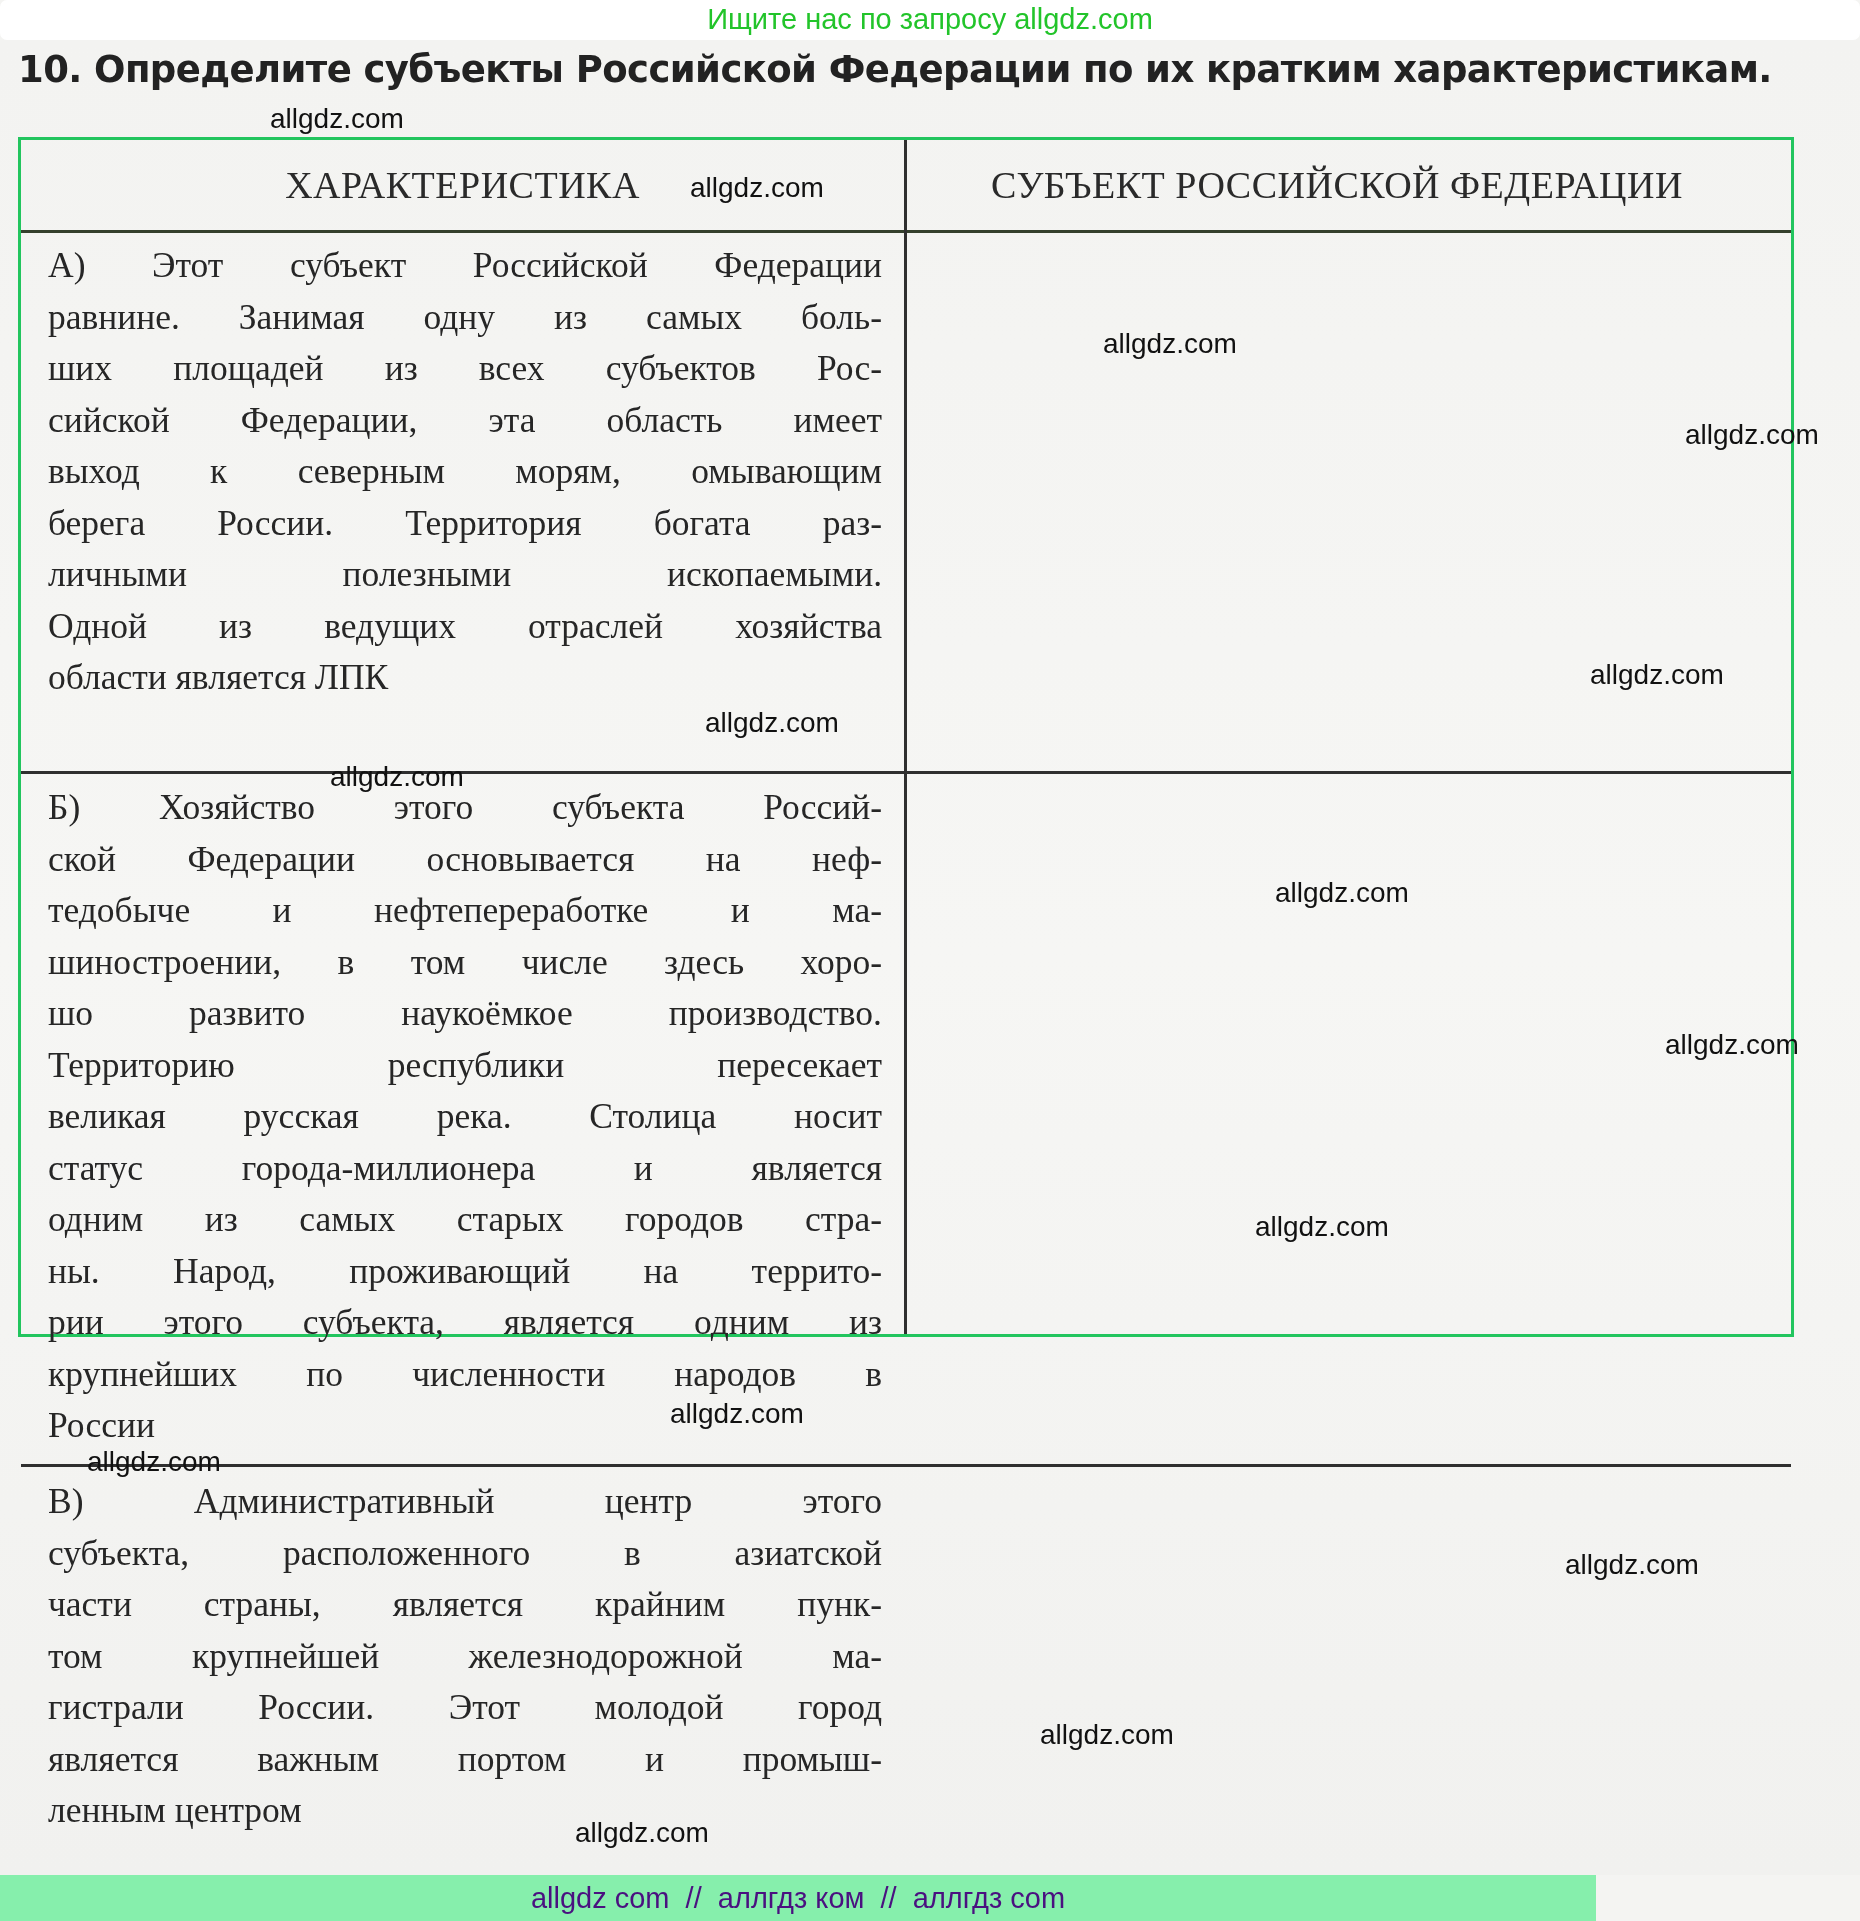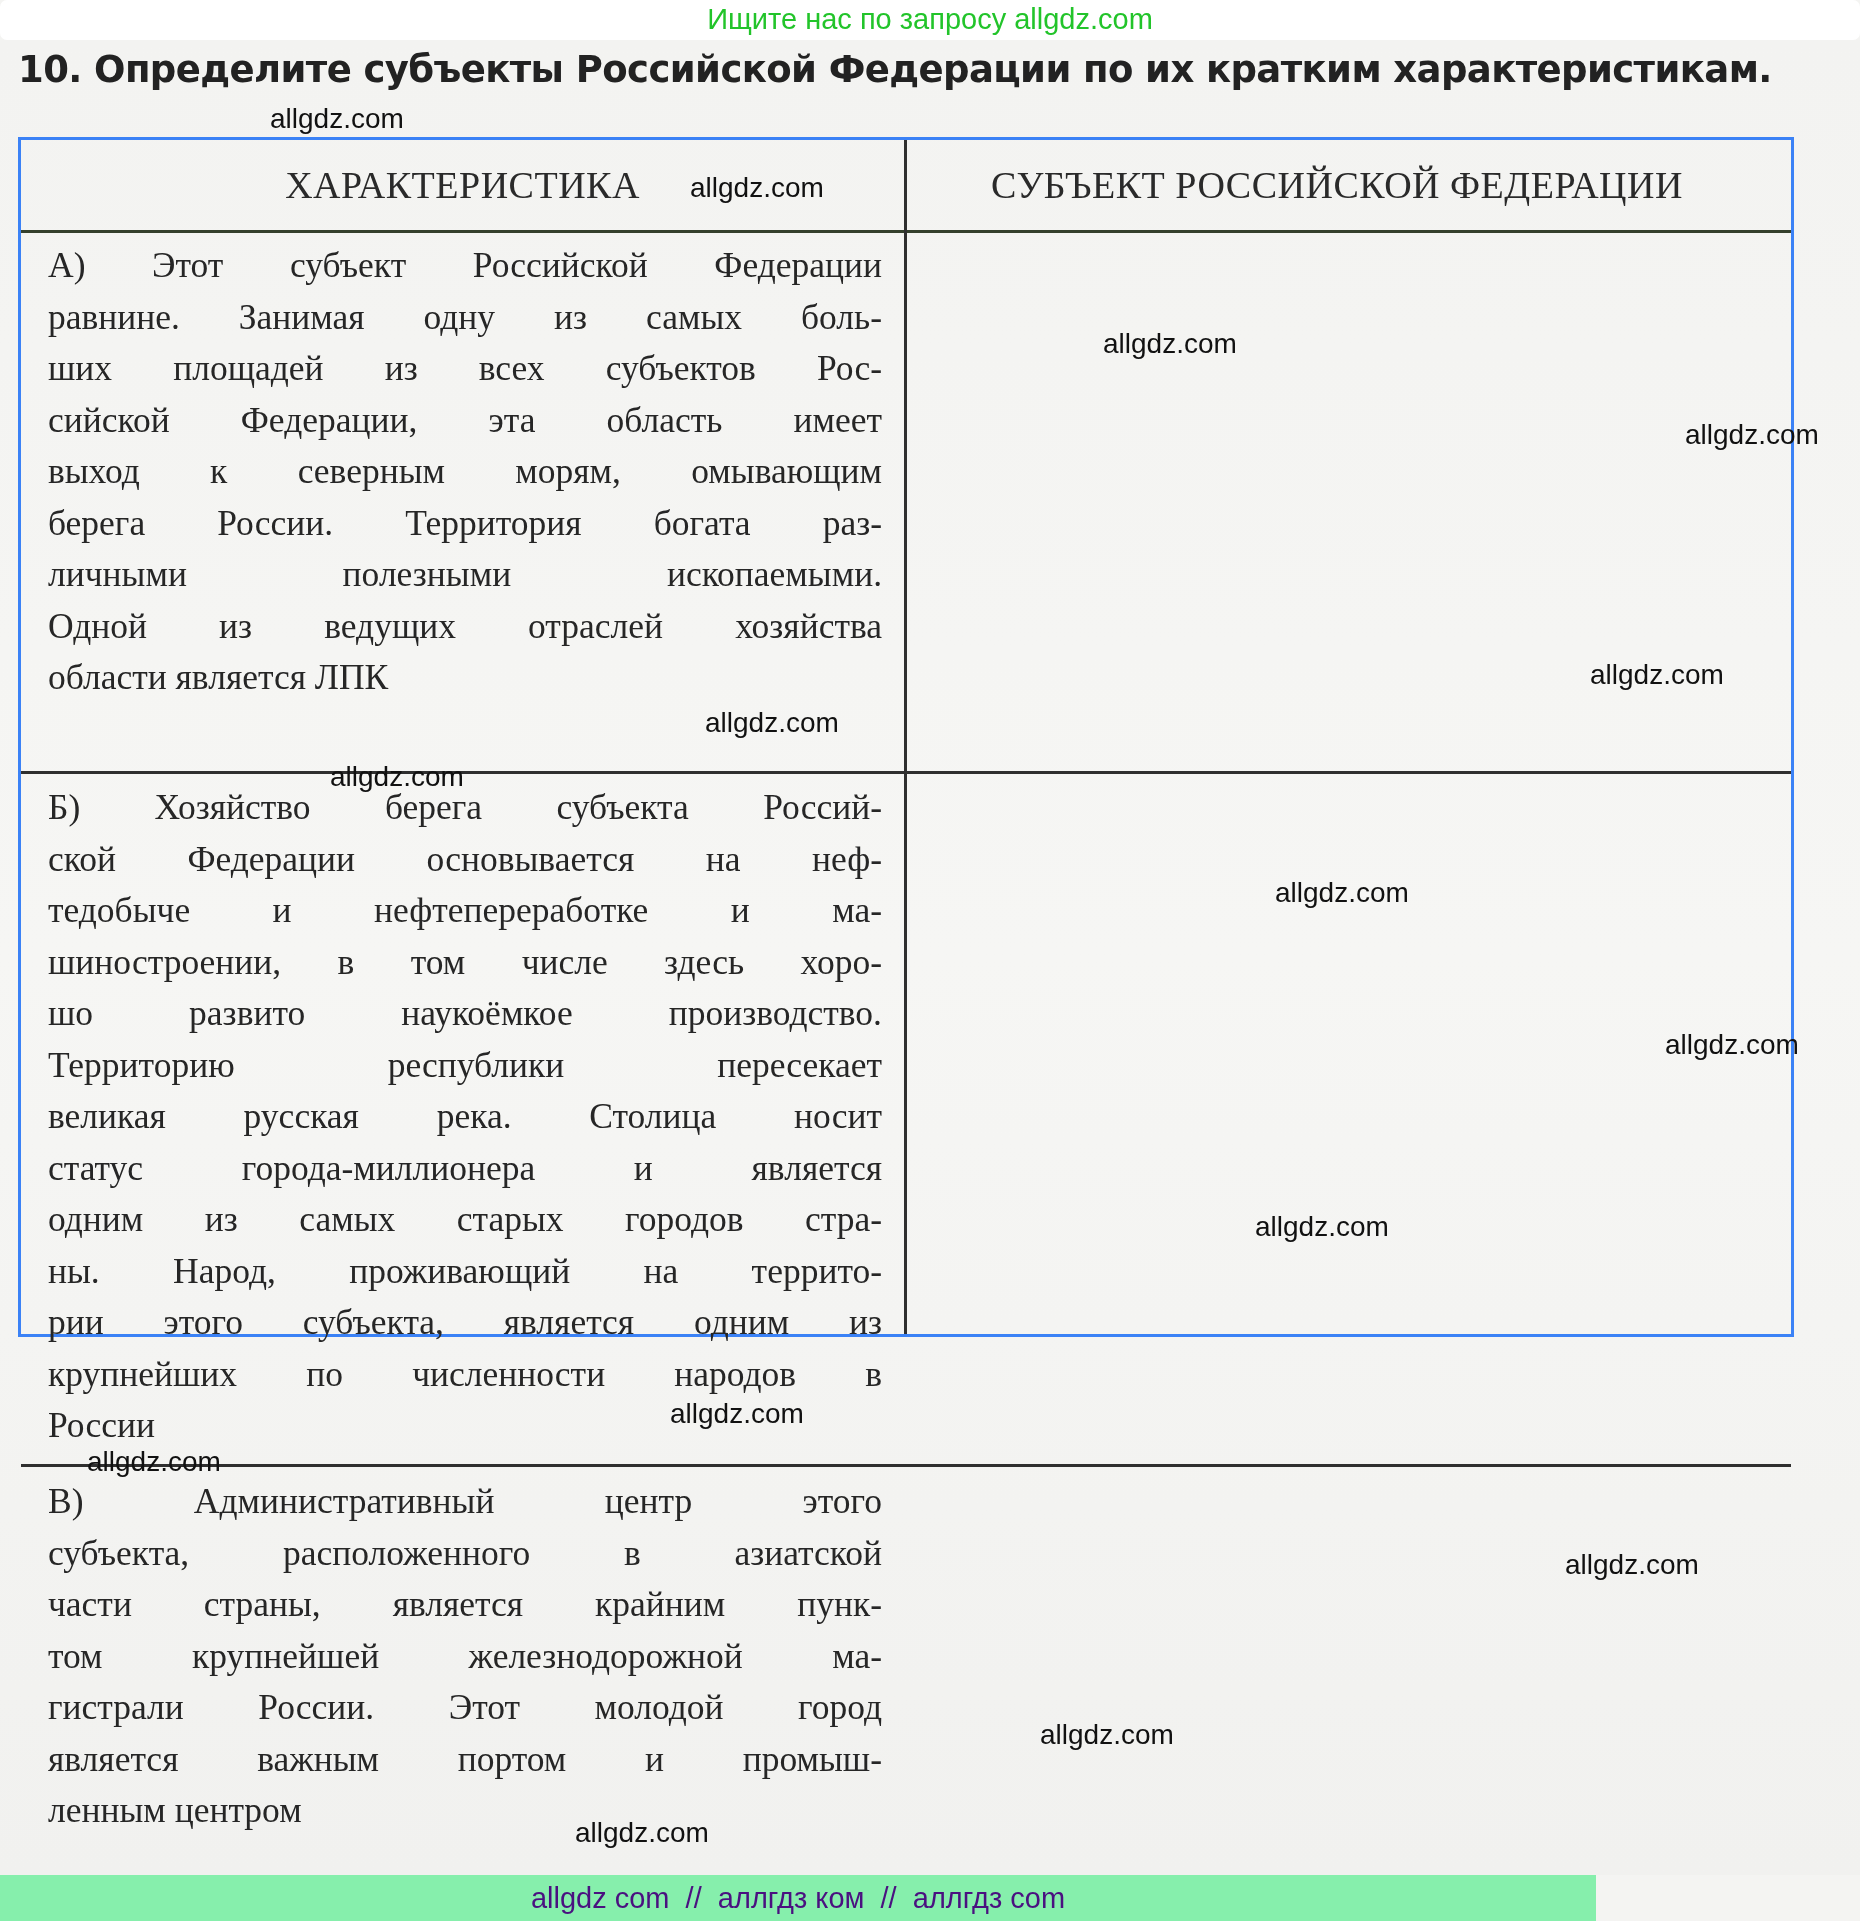--- a/index.html
+++ b/index.html
@@ -35,21 +35,21 @@
     font-family: "DejaVu Sans", sans-serif;
     font-weight: bold;
     font-size: 37px; line-height: 52px;
     color: #222;
     letter-spacing: -0.6px;
     white-space: nowrap;
   }
   .tbl {
     position: absolute; left: 18px; top: 137px;
     width: 1776px; height: 1200px;
-    border: 3px solid #3b82f6;
+    border: 3px solid #22c55e;
     box-sizing: border-box;
   }
   .col-divider {
     position: absolute; left: 883px; top: 0; bottom: 0; width: 3px;
     background: #2f2f2f;
   }
   .row-divider {
     position: absolute; left: 0; right: 0; height: 3px; background: #2f2f2f;
   }
   .hdr-divider { top: 90px; background: #34402c; }
@@ -102,21 +102,21 @@
     <span class="ln">выход к северным морям, омывающим</span>
     <span class="ln">берега России. Территория богата раз-</span>
     <span class="ln">личными полезными ископаемыми.</span>
     <span class="ln">Одной из ведущих отраслей хозяйства</span>
     <span class="ln last">области является ЛПК</span>
   </div>
   <div class="answer-cell" style="top:93px;height:538px;"></div>
   <div class="row-divider" style="top:631px;"></div>
 
   <div class="cell-text" style="top:642px;">
-    <span class="ln">Б) Хозяйство берега субъекта Россий-</span>
+    <span class="ln">Б) Хозяйство этого субъекта Россий-</span>
     <span class="ln">ской Федерации основывается на неф-</span>
     <span class="ln">тедобыче и нефтепереработке и ма-</span>
     <span class="ln">шиностроении, в том числе здесь хоро-</span>
     <span class="ln">шо развито наукоёмкое производство.</span>
     <span class="ln">Территорию республики пересекает</span>
     <span class="ln">великая русская река. Столица носит</span>
     <span class="ln">статус города-миллионера и является</span>
     <span class="ln">одним из самых старых городов стра-</span>
     <span class="ln">ны. Народ, проживающий на террито-</span>
     <span class="ln">рии этого субъекта, является одним из</span>

